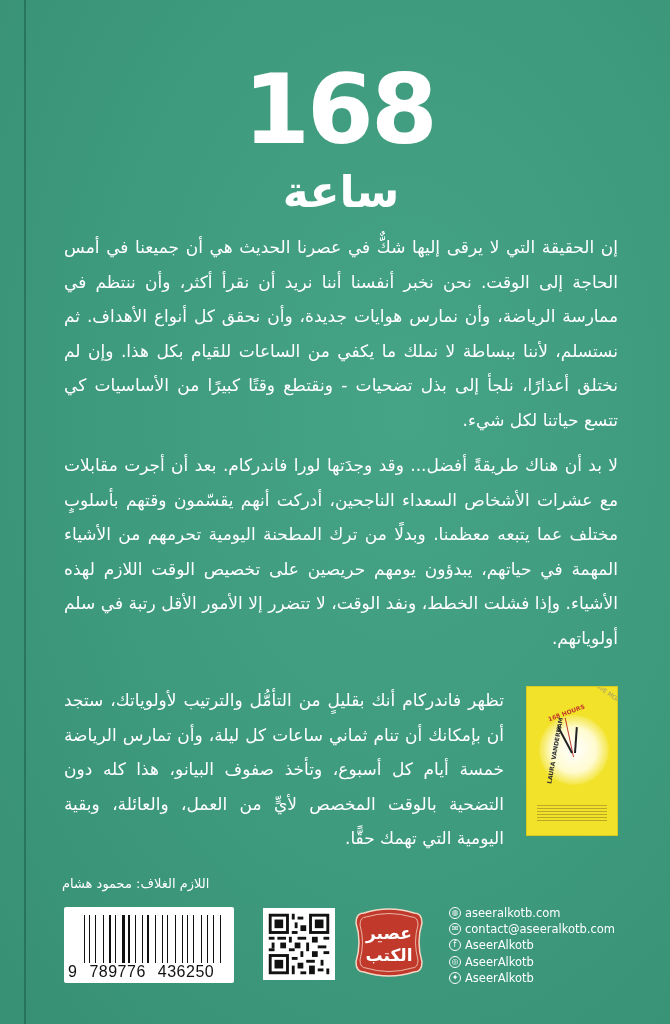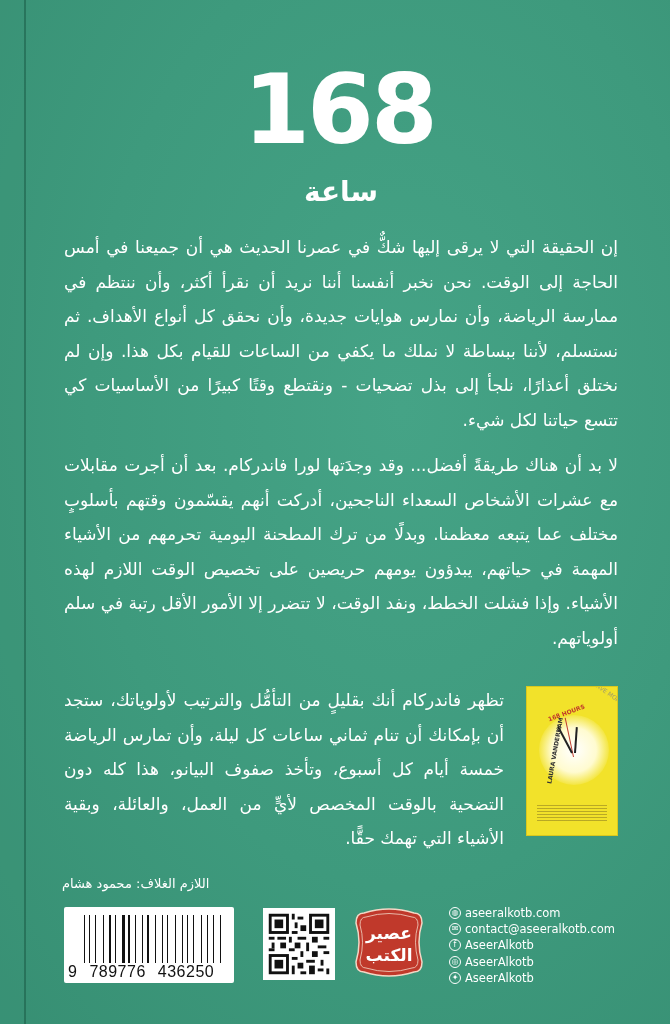--- a/index.html
+++ b/index.html
@@ -25,21 +25,21 @@
     position:absolute; left:0; right:0; top:60px;
     text-align:center; color:#ffffff;
     font-family:"DejaVu Sans", sans-serif; font-weight:bold;
     font-size:96px; line-height:100px; letter-spacing:-3px;
     padding-left:8px;
   }
   .title-word {
     position:absolute; left:0; right:0; top:172px;
     text-align:center; color:#ffffff;
     font-family:"DejaVu Sans", sans-serif; font-weight:bold;
-    font-size:28px; line-height:40px;
+    font-size:44px; line-height:40px;
     padding-left:12px;
   }
   .body-text {
     position:absolute; left:64px; width:554px;
     direction:rtl; text-align:justify; text-align-last:right;
     color:#ffffff; font-family:"DejaVu Sans", sans-serif;
     font-size:17px; line-height:34.5px;
   }
   .p1 { top:230px; }
   .p2 { top:448px; }
@@ -126,21 +126,21 @@
 <div class="title-num">168</div>
 <div class="title-word">ساعة</div>
 
 <div class="body-text p1">
   <p>إن الحقيقة التي لا يرقى إليها شكٌّ في عصرنا الحديث هي أن جميعنا في أمس الحاجة إلى الوقت. نحن نخبر أنفسنا أننا نريد أن نقرأ أكثر، وأن ننتظم في ممارسة الرياضة، وأن نمارس هوايات جديدة، وأن نحقق كل أنواع الأهداف. ثم نستسلم، لأننا ببساطة لا نملك ما يكفي من الساعات للقيام بكل هذا. وإن لم نختلق أعذارًا، نلجأ إلى بذل تضحيات - ونقتطع وقتًا كبيرًا من الأساسيات كي تتسع حياتنا لكل شيء.</p>
 </div>
 <div class="body-text p2">
   <p>لا بد أن هناك طريقةً أفضل... وقد وجدَتها لورا فاندركام. بعد أن أجرت مقابلات مع عشرات الأشخاص السعداء الناجحين، أدركت أنهم يقسّمون وقتهم بأسلوبٍ مختلف عما يتبعه معظمنا. وبدلًا من ترك المطحنة اليومية تحرمهم من الأشياء المهمة في حياتهم، يبدؤون يومهم حريصين على تخصيص الوقت اللازم لهذه الأشياء. وإذا فشلت الخطط، ونفد الوقت، لا تتضرر إلا الأمور الأقل رتبة في سلم أولوياتهم.</p>
 </div>
 <div class="body-text p3">
-  <p>تظهر فاندركام أنك بقليلٍ من التأمُّل والترتيب لأولوياتك، ستجد أن بإمكانك أن تنام ثماني ساعات كل ليلة، وأن تمارس الرياضة خمسة أيام كل أسبوع، وتأخذ صفوف البيانو، هذا كله دون التضحية بالوقت المخصص لأيٍّ من العمل، والعائلة، وبقية الأشياء التي تهمك حقًّا.</p>
+  <p>تظهر فاندركام أنك بقليلٍ من التأمُّل والترتيب لأولوياتك، ستجد أن بإمكانك أن تنام ثماني ساعات كل ليلة، وأن تمارس الرياضة خمسة أيام كل أسبوع، وتأخذ صفوف البيانو، هذا كله دون التضحية بالوقت المخصص لأيٍّ من العمل، والعائلة، وبقية اليومية التي تهمك حقًّا.</p>
 </div>
 
 <div class="mini-cover">
   <div class="glow"></div>
   <div class="hand3"></div>
   <div class="hand1"></div>
   <div class="hand2"></div>
   <div class="ctext ct-title">168 HOURS</div>
   <div class="ctext ct-sub">YOU HAVE MORE TIME THAN YOU THINK</div>
   <div class="ctext ct-author">LAURA VANDERKAM</div>

